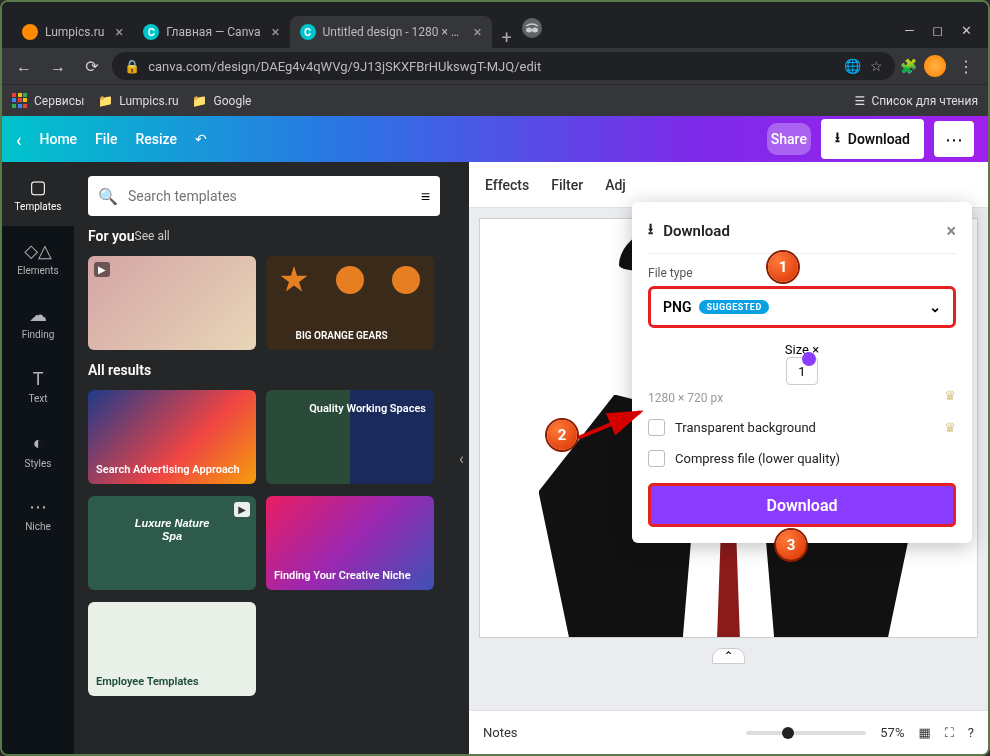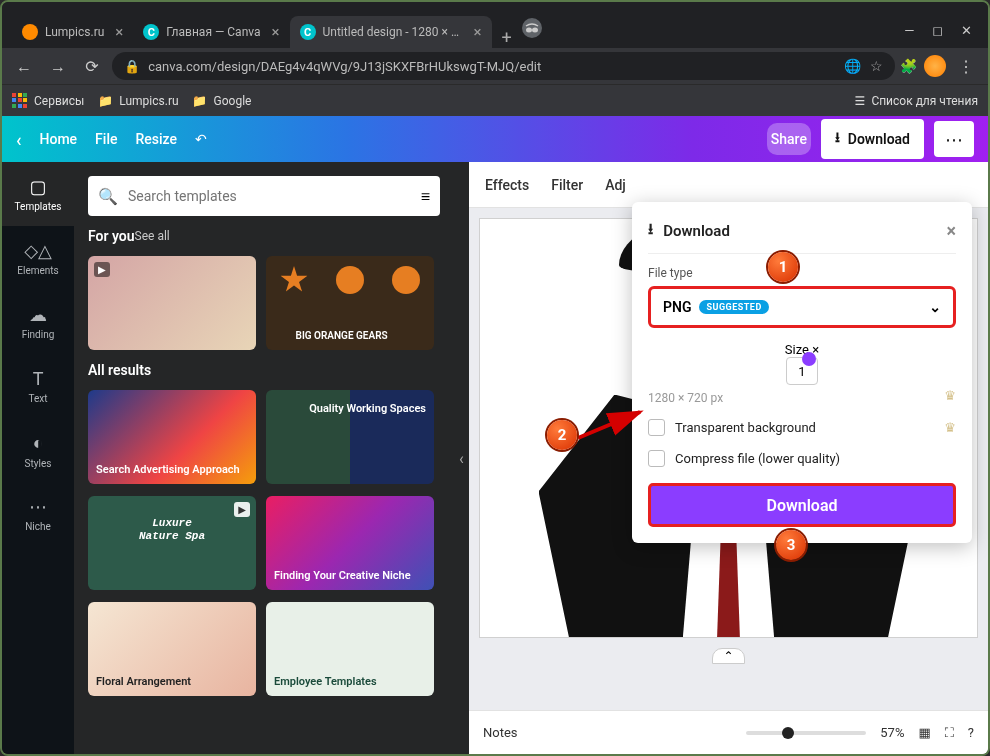--- a/index.html
+++ b/index.html
@@ -254,30 +254,27 @@
       <div class="thumb sm" style="background:linear-gradient(135deg,#1e3a8a,#ef4444 60%,#f59e0b)">
           <span class="tlabel">Search Advertising Approach</span>
         </div>
       <div class="thumb sm" style="background:linear-gradient(90deg,#2a4a3a 50%,#1a2a5a 50%)">
           <span class="tlabel" style="left:auto;right:8px;top:12px;bottom:auto;text-align:left">Quality Working Spaces</span>
         </div>
     </div>
     <div class="thumbs">
       <div class="thumb sm" style="background:#2d5a4a">
           <span style="position:absolute;top:6px;right:6px;background:rgba(255,255,255,.9);color:#333;padding:2px 4px;border-radius:3px;font-size:10px">▶</span>
-          <span class="tlabel" style="font-family:Liberation Mono, monospace;font-style:italic;left:50%;transform:translateX(-50%);text-align:center;bottom:50%">Luxure Nature Spa</span>
+          <span class="tlabel" style="font-family:Liberation Sans, sans-serif;font-style:italic;left:50%;transform:translateX(-50%);text-align:center;bottom:50%">Luxure Nature Spa</span>
         </div>
       <div class="thumb sm" style="background:linear-gradient(135deg,#e91e63,#9c27b0,#3f51b5)">
           <span class="tlabel">Finding Your Creative Niche</span>
         </div>
     </div>
     <div class="thumbs">
-      <div class="thumb sm" style="background:linear-gradient(135deg,#f5e6d3,#e8b4a0)">
-          <span class="tlabel dark">Floral Arrangement</span>
-        </div>
       <div class="thumb sm" style="background:#e8f0e8">
           <span class="tlabel" style="color:#1a4a3a">Employee Templates</span>
         </div>
     </div>
   </div>
 
   <div class="chevcol">‹</div>
 
   <div class="canvas-area">
     <div class="tool-row">

